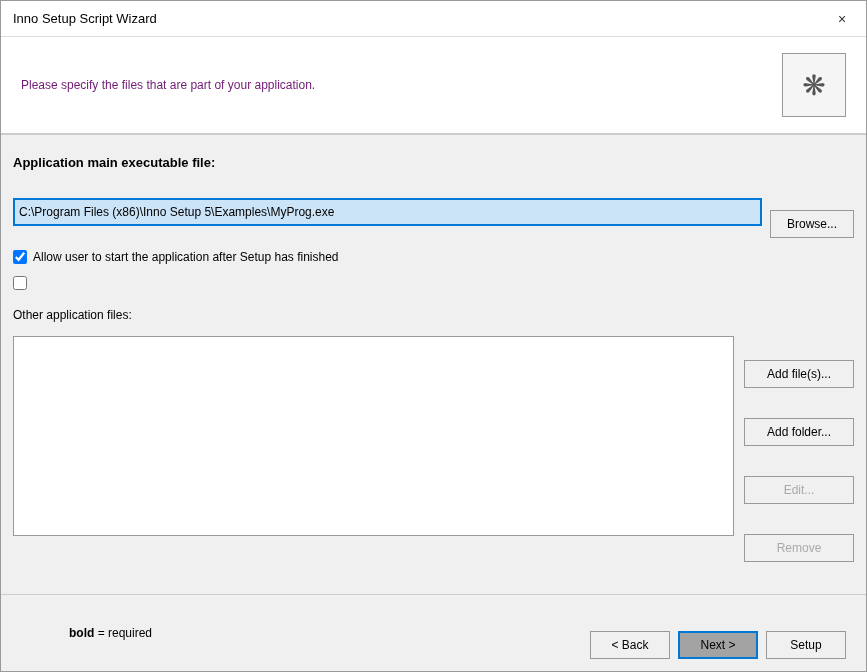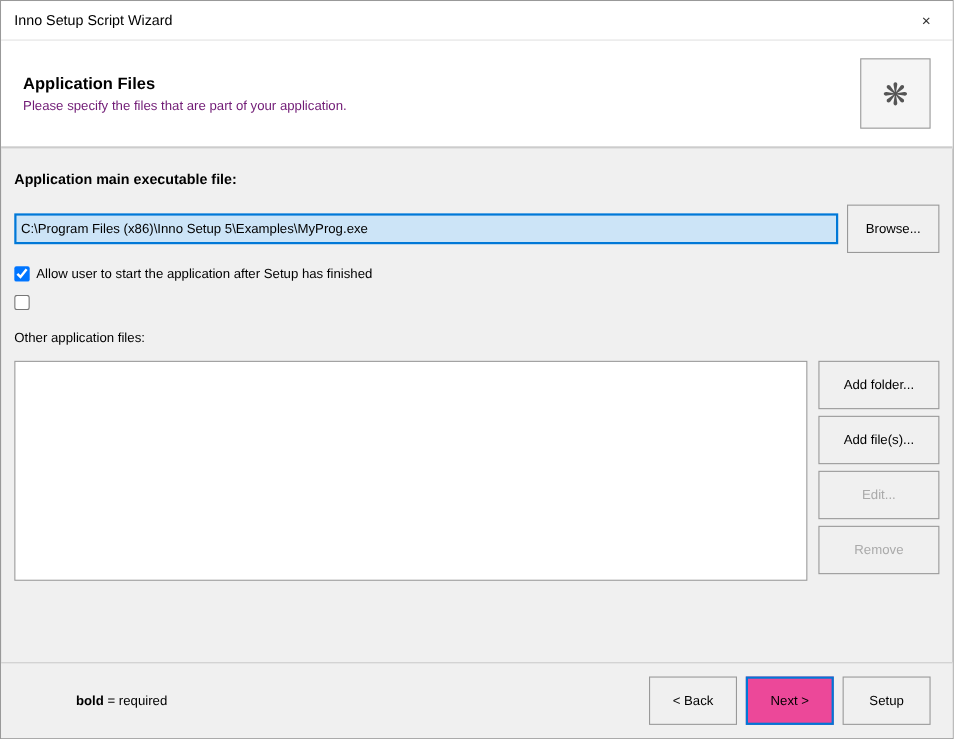--- a/index.html
+++ b/index.html
@@ -106,26 +106,27 @@
       color: #000;
       outline: none;
     }
 
     .btn {
       background: #f0f0f0;
       border: 1px solid #999;
       padding: 4px 16px;
       font-size: 12px;
       cursor: pointer;
-      height: 44px;
+      height: 28px;
       min-width: 80px;
+      margin-top: 24px;
     }
     .btn:disabled { color: #aaa; cursor: default; background: #f0f0f0; }
     .btn-primary {
-      background: #ec4899;
+      background: #a3a3a3;
       border: 2px solid #0078d7;
       font-weight: normal;
     }
 
     .checkbox-row {
       display: flex;
       align-items: center;
       gap: 6px;
       font-size: 12px;
       margin-top: 2px;
@@ -191,21 +192,20 @@
 
 <div class="dialog">
 
   <div class="title-bar">
     <span class="title-bar-text">Inno Setup Script Wizard</span>
     <button class="close-btn">×</button>
   </div>
 
   <div class="header-section">
     <div class="header-text">
-      <h2>Application Files</h2>
       <p>Please specify the files that are part of your application.</p>
     </div>
     <div class="header-icon">
       <span>❋</span>
     </div>
   </div>
 
   <div class="content">
 
     <div class="section-label">Application main executable file:</div>
@@ -222,22 +222,22 @@
 
     <div class="checkbox-row">
       <input type="checkbox" id="chk2" style="">
     </div>
 
     <div class="other-files-label">Other application files:</div>
 
     <div class="other-files-area">
       <div class="file-list-box"></div>
       <div class="file-buttons">
+        <button class="btn">Add file(s)...</button>
         <button class="btn">Add folder...</button>
-        <button class="btn">Add file(s)...</button>
         <button class="btn" disabled="">Edit...</button>
         <button class="btn" disabled="">Remove</button>
       </div>
     </div>
 
   </div>
 
   <div class="footer">
     <span class="footer-legend">
       <b>bold</b> = required

